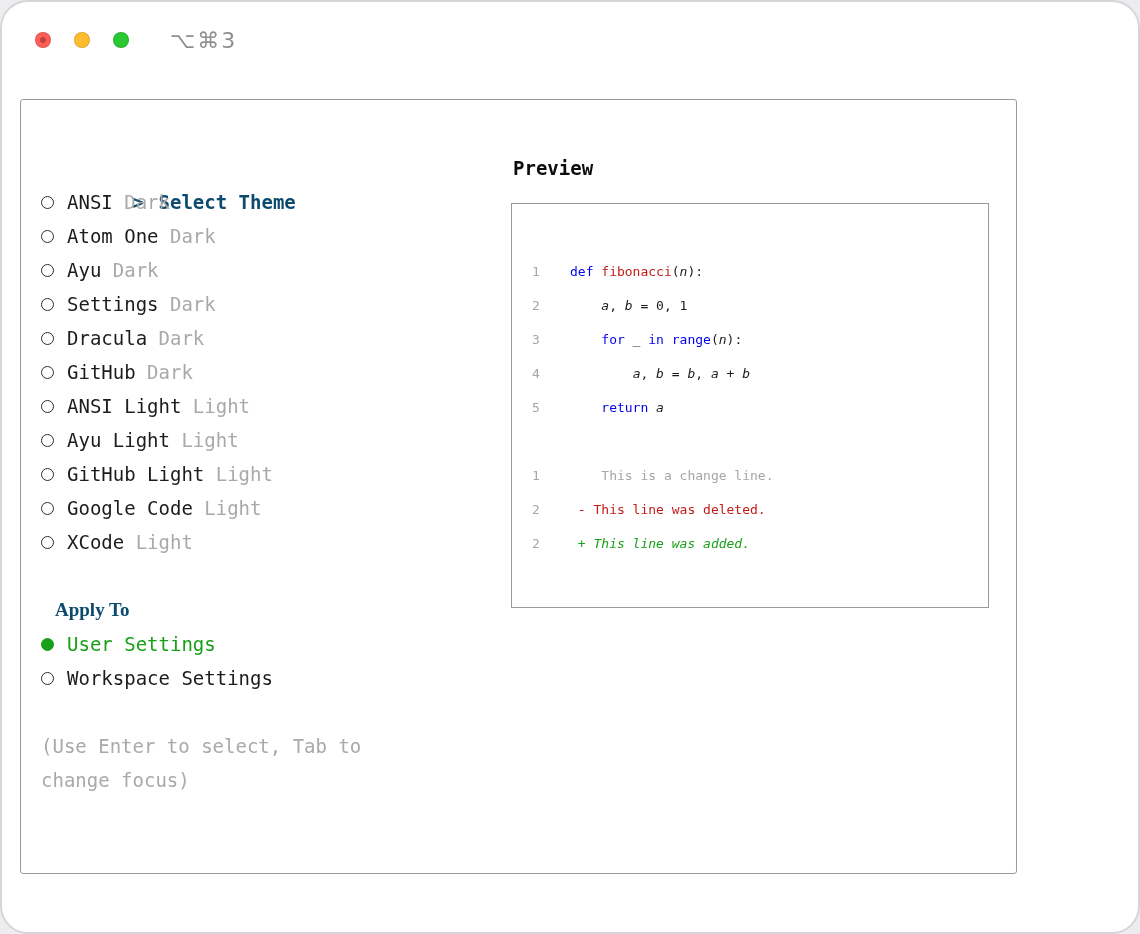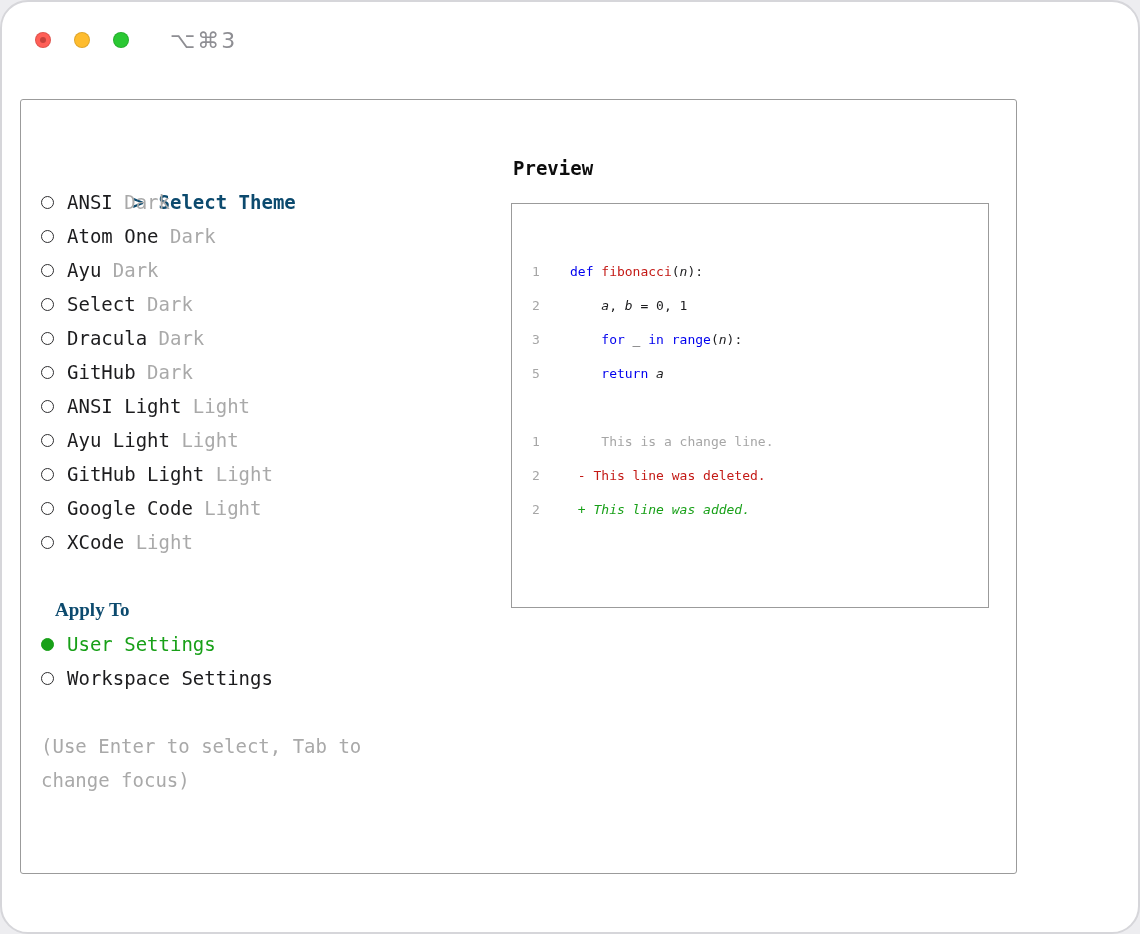--- a/index.html
+++ b/index.html
@@ -98,21 +98,21 @@
 
     <div class="left">
       <div class="row heading">
         <span class="cursor">&gt;</span><span>Select Theme</span>
       </div>
 
       <div id="theme-list">
           <div class="row item"><span class="radio"></span><span class="tname">ANSI </span><span class="variant">Dark</span></div>
           <div class="row item"><span class="radio"></span><span class="tname">Atom One </span><span class="variant">Dark</span></div>
           <div class="row item"><span class="radio"></span><span class="tname">Ayu </span><span class="variant">Dark</span></div>
-          <div class="row item"><span class="radio"></span><span class="tname">Select </span><span class="variant">Dark</span></div>
+          <div class="row item"><span class="radio"></span><span class="tname">Settings </span><span class="variant">Dark</span></div>
           <div class="row item"><span class="radio"></span><span class="tname">Dracula </span><span class="variant">Dark</span></div>
           <div class="row item"><span class="radio"></span><span class="tname">GitHub </span><span class="variant">Dark</span></div>
           <div class="row item"><span class="radio"></span><span class="tname">ANSI Light </span><span class="variant">Light</span></div>
           <div class="row item"><span class="radio"></span><span class="tname">Ayu Light </span><span class="variant">Light</span></div>
           <div class="row item"><span class="radio"></span><span class="tname">GitHub Light </span><span class="variant">Light</span></div>
           <div class="row item"><span class="radio"></span><span class="tname">Google Code </span><span class="variant">Light</span></div>
           <div class="row item"><span class="radio"></span><span class="tname">XCode </span><span class="variant">Light</span></div>
         </div>
 
       <div class="gap"></div>
@@ -130,20 +130,21 @@
         </div>
     </div>
 
     <div class="preview-heading">Preview</div>
 
     <div class="preview-box">
       <div id="code-lines">
           <div class="row"><span class="lnum">1</span><span class="code"><span class="tok kw">def</span><span class="tok p"> </span><span class="tok fn">fibonacci</span><span class="tok p">(</span><span class="tok var">n</span><span class="tok p">):</span></span></div>
           <div class="row"><span class="lnum">2</span><span class="code"><span class="tok p">    </span><span class="tok var">a</span><span class="tok p">, </span><span class="tok var">b</span><span class="tok p"> = 0, 1</span></span></div>
           <div class="row"><span class="lnum">3</span><span class="code"><span class="tok p">    </span><span class="tok kw">for</span><span class="tok p"> _ </span><span class="tok kw">in</span><span class="tok p"> </span><span class="tok kw">range</span><span class="tok p">(</span><span class="tok var">n</span><span class="tok p">):</span></span></div>
+          <div class="row"><span class="lnum">4</span><span class="code"><span class="tok p">        </span><span class="tok var">a</span><span class="tok p">, </span><span class="tok var">b</span><span class="tok p"> = </span><span class="tok var">b</span><span class="tok p">, </span><span class="tok var">a</span><span class="tok p"> + </span><span class="tok var">b</span></span></div>
           <div class="row"><span class="lnum">5</span><span class="code"><span class="tok p">    </span><span class="tok kw">return</span><span class="tok p"> </span><span class="tok var">a</span></span></div>
         </div>
       <div class="gap"></div>
       <div id="diff-lines">
           <div class="row"><span class="lnum">1</span><span class="code context">    This is a change line.</span></div>
           <div class="row"><span class="lnum">2</span><span class="code deleted"> - This line was deleted.</span></div>
           <div class="row"><span class="lnum">2</span><span class="code added"> + This line was added.</span></div>
         </div>
     </div>
 

